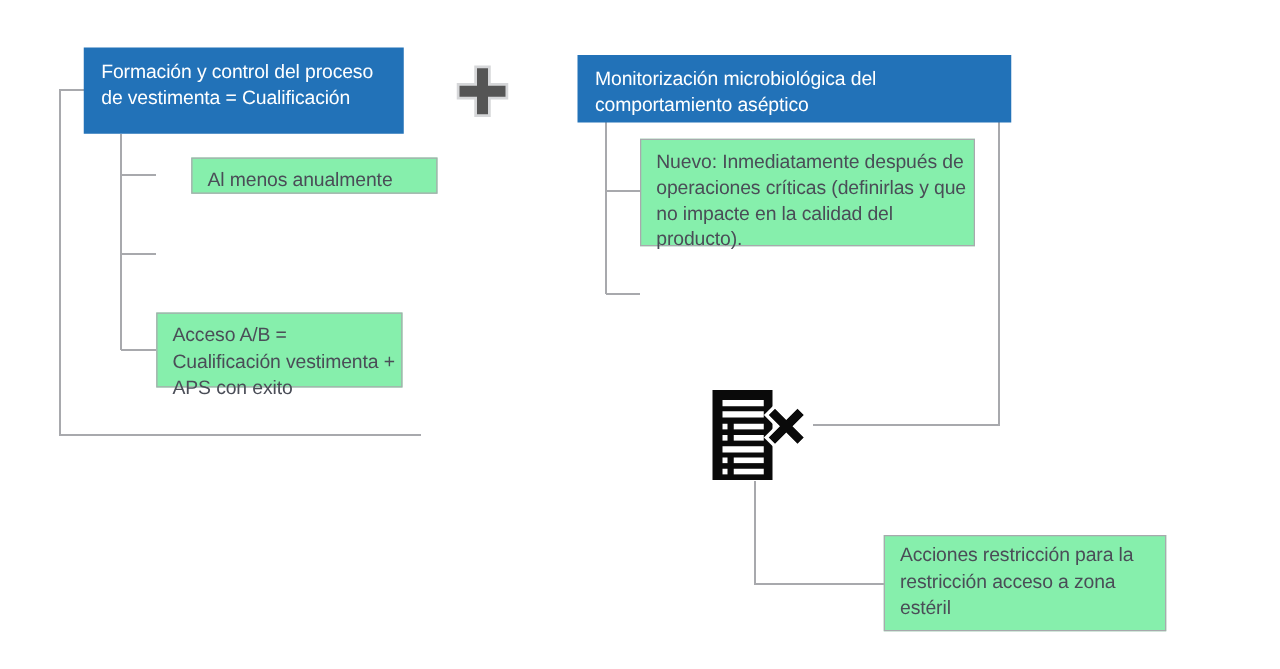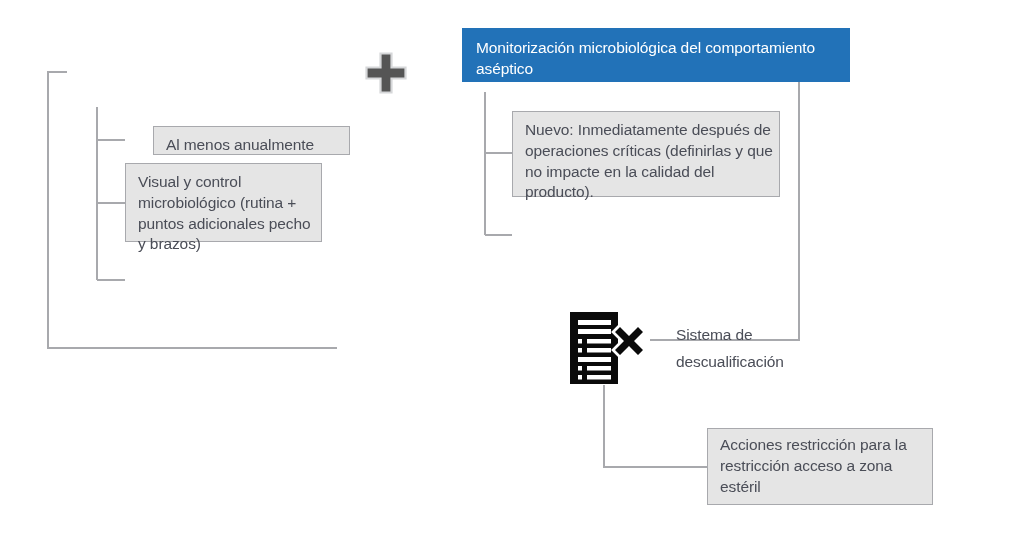--- a/index.html
+++ b/index.html
@@ -32,21 +32,21 @@
   .node-blue {
     background: #2272b8;
     color: #ffffff;
     border: none;
     padding: 10px 13px 10px 14px;
     font-size: 15.5px;
     line-height: 1.33;
     letter-spacing: -0.1px;
   }
   .node-plain {
-    background: #e5e5e5;
+    background: #86efac;
     border: 1px solid #a8a9ad;
     color: #4a4d57;
     padding: 8px 3px 8px 12px;
     font-size: 15.5px;
     line-height: 1.34;
     letter-spacing: -0.1px;
   }
   .plus-icon {
     position: absolute;
     width: 44px;
@@ -83,33 +83,34 @@
       <path d="M485 92 L485 235"></path>
       <path d="M485 153 L512 153"></path>
       <path d="M485 235 L512 235"></path>
 
       <path d="M783 70 L799 70 L799 340 L650 340"></path>
 
       <path d="M604 385 L604 467 L707 467"></path>
     </g>
   </svg>
 
+  <div class="node node-blue" style="left:67px; top:38px; width:256px; height:69px;">Formación y control del proceso de vestimenta = Cualificación</div>
 
   <div class="plus-icon" style="left:364px; top:51px;">
     <svg width="44" height="44" viewBox="0 0 44 44" xmlns="http://www.w3.org/2000/svg">
       <path d="M16.5 2.5 H27.5 V16.5 H41.5 V27.5 H27.5 V41.5 H16.5 V27.5 H2.5 V16.5 H16.5 Z" fill="#555555" stroke="#d6d7d9" stroke-width="2.2" stroke-linejoin="miter"></path>
     </svg>
   </div>
 
-  <div class="node node-blue" style="left:462px; top:28px; width:388px; height:54px;">Monitorización  microbiológica del comportamiento aséptico</div>
+  <div class="node node-blue" style="left:462px; top:44px; width:347px; height:54px;">Monitorización  microbiológica del comportamiento aséptico</div>
 
   <div class="node node-plain" style="left:125px; top:126px; width:197px; height:29px;margin-left:28px;">Al menos anualmente</div>
 
-  <div class="node node-plain" style="left:125px; top:163px; width:197px; height:79px;">Visual y control microbiológico (rutina + puntos adicionales pecho y brazos)</div>
 
+  <div class="node node-plain" style="left:125px; top:250px; width:197px; height:60px;">Acceso A/B = Cualificación vestimenta + APS con exito</div>
 
   <div class="node node-plain" style="left:512px; top:111px; width:268px; height:86px;">Nuevo: Inmediatamente después de operaciones críticas (definirlas y que no impacte en la calidad del producto).</div>
 
 
   <div class="doc-icon" style="left:566px; top:310px;">
     <svg width="78" height="76" viewBox="0 0 78 76" xmlns="http://www.w3.org/2000/svg">
 
       <path d="M4 2 H52 V74 H4 Z" fill="#0a0a0a"></path>
 
       <rect x="12" y="10" width="33" height="5" fill="#ffffff"></rect>
@@ -124,20 +125,16 @@
       <rect x="12" y="65" width="4" height="4.5" fill="#ffffff"></rect>
       <rect x="21" y="65" width="24" height="4.5" fill="#ffffff"></rect>
 
       <g transform="translate(49,17)">
         <path d="M5 0 L14 9 L23 0 L28 5 L19 14 L28 23 L23 28 L14 19 L5 28 L0 23 L9 14 L0 5 Z" fill="#0a0a0a" stroke="#ffffff" stroke-width="5.5" stroke-linejoin="miter"></path>
         <path d="M5 0 L14 9 L23 0 L28 5 L19 14 L28 23 L23 28 L14 19 L5 28 L0 23 L9 14 L0 5 Z" fill="#0a0a0a"></path>
       </g>
     </svg>
   </div>
 
-  <div class="free-label" style="left:676px; top:322px; width:180px;">
-    <div>Sistema de</div>
-    <div>descualificación</div>
-  </div>
 
   <div class="node node-plain" style="left:707px; top:428px; width:226px; height:77px; display:flex; align-items:center;">Acciones restricción para la restricción acceso a zona estéril</div>
 
 </div>
 
 </body></html>

